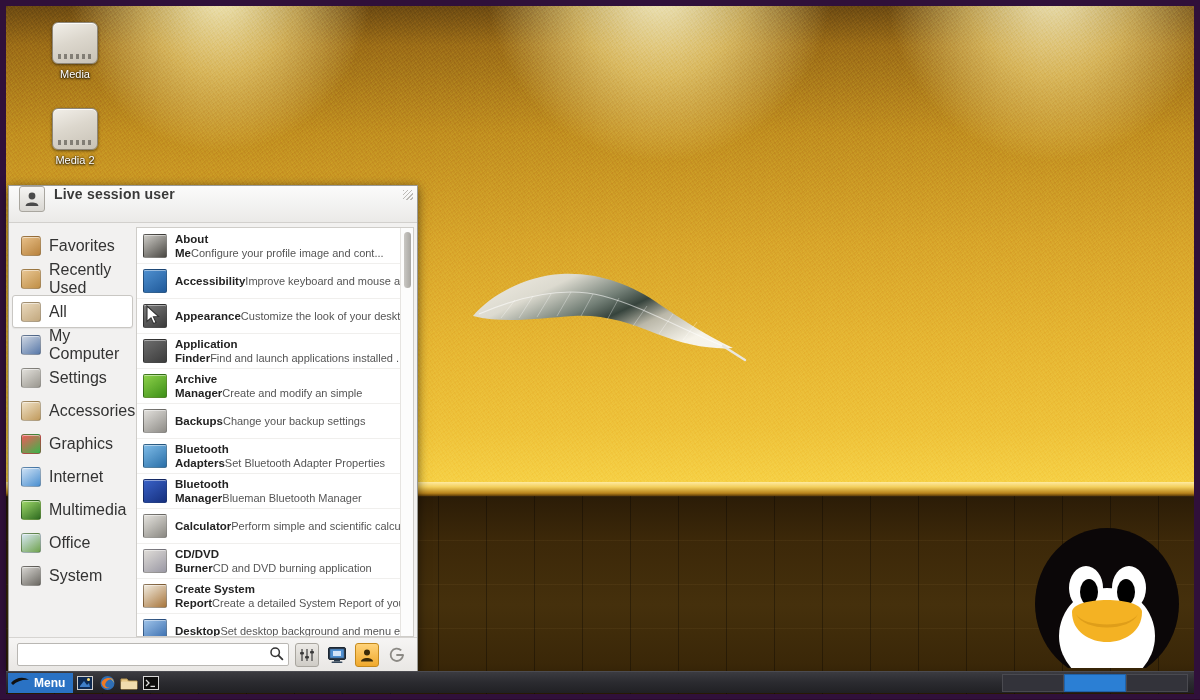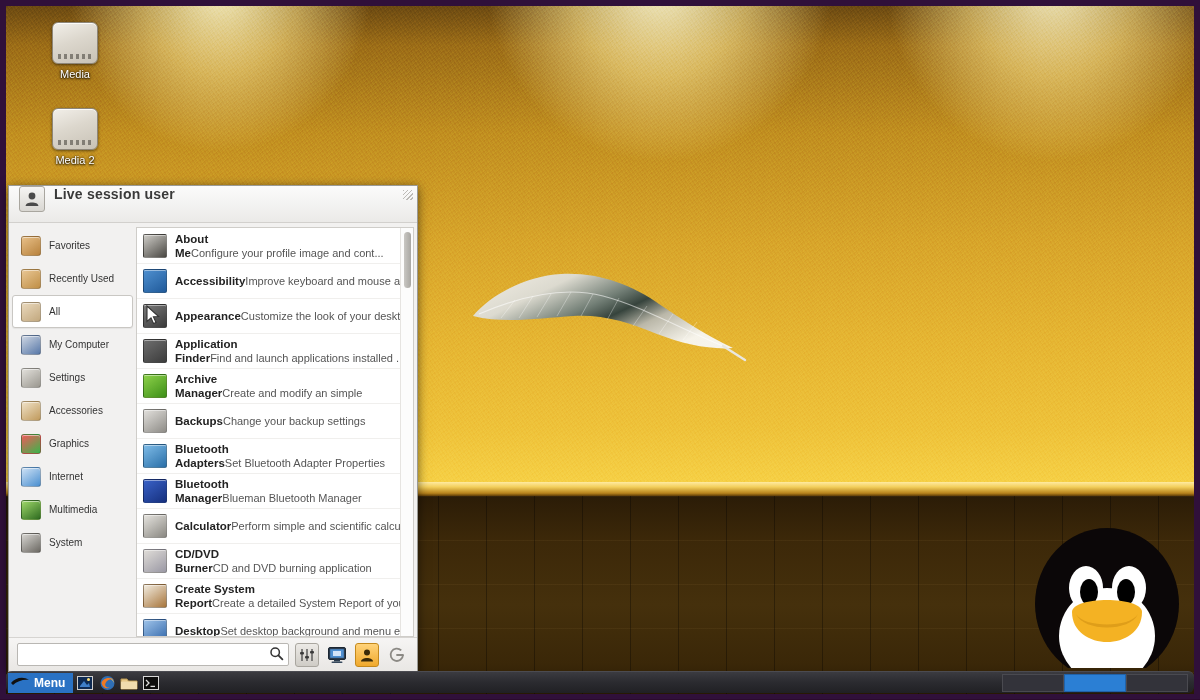--- a/index.html
+++ b/index.html
@@ -117,21 +117,21 @@
     display: flex; align-items: center; gap: 8px;
     height: 33px; padding: 0 8px; margin: 0 3px;
     border: 1px solid transparent; border-radius: 3px;
     color: #333; cursor: default;
   }
   .cat.sel {
     background: #ffffff; border-color: #c9c7c3;
     box-shadow: 0 1px 1px rgba(0,0,0,.06);
   }
   .cat .ci { width: 20px; height: 20px; flex-shrink: 0; border-radius: 3px; }
-  .cat .ct { font-size: 10px; }
+  .cat .ct { font-size: 16px; }
 
   
   .apps-wrap {
     flex: 1; margin: 4px 3px 0 0;
     background: #ffffff; border: 1px solid #cfcdc9;
     position: relative; overflow: hidden;
     display: flex;
   }
   .apps { flex: 1; overflow: hidden; padding: 1px 0 16px; }
   .app {
@@ -176,21 +176,21 @@
     width: 24px; height: 24px; border-radius: 3px;
     display: flex; align-items: center; justify-content: center;
     cursor: default;
   }
 
   
   #taskbar {
     position: absolute; left: 6px; bottom: 6px; width: 1188px; height: 22px;
     background: linear-gradient(180deg,#3b3b40 0%,#2b2b30 48%,#202024 100%);
     border-top: 1px solid #4b4b51;
-    display: flex; align-items: center; gap: 2px; padding: 0 2px; border-radius: 6px;
+    display: flex; align-items: center; gap: 2px; padding: 0 2px;
   }
   .tb-menu {
     display: flex; align-items: center; gap: 4px; height: 20px;
     padding: 0 8px 0 2px; background: #2a72c4; color: #fff;
     font-size: 12px; font-weight: bold; cursor: default;
   }
   .tb-ico {
     width: 20px; height: 18px; border-radius: 2px;
     display:flex; align-items:center; justify-content:center;
     cursor: default;
@@ -304,20 +304,24 @@
           </div>
           <div class="cat">
             <span class="ci" style="background:linear-gradient(145deg,#cfe2f5,#4a8fd0);border:1px solid rgba(0,0,0,.22);box-shadow:inset 0 1px 0 rgba(255,255,255,.5);"></span>
             <span class="ct">Internet</span>
           </div>
           <div class="cat">
             <span class="ci" style="background:linear-gradient(145deg,#9fd86a,#2e6b20);border:1px solid rgba(0,0,0,.22);box-shadow:inset 0 1px 0 rgba(255,255,255,.5);"></span>
             <span class="ct">Multimedia</span>
           </div>
           <div class="cat">
+            <span class="ci" style="background:linear-gradient(145deg,#d8e8f5,#6fa24d);border:1px solid rgba(0,0,0,.22);box-shadow:inset 0 1px 0 rgba(255,255,255,.5);"></span>
+            <span class="ct">Office</span>
+          </div>
+          <div class="cat">
             <span class="ci" style="background:linear-gradient(145deg,#d8d6d2,#6b6862);border:1px solid rgba(0,0,0,.22);box-shadow:inset 0 1px 0 rgba(255,255,255,.5);"></span>
             <span class="ct">System</span>
           </div>
         </div>
 
       <div class="apps-wrap">
         <div class="apps" id="apps">
             <div class="app">
               <span class="ai" style="background:linear-gradient(145deg,#cfcdc8,#4a4843);border:1px solid rgba(0,0,0,.28);box-shadow:inset 0 1px 0 rgba(255,255,255,.45);"></span>
               <span class="txt"><span class="name">About Me</span><span class="desc">Configure your profile image and cont...</span></span>

